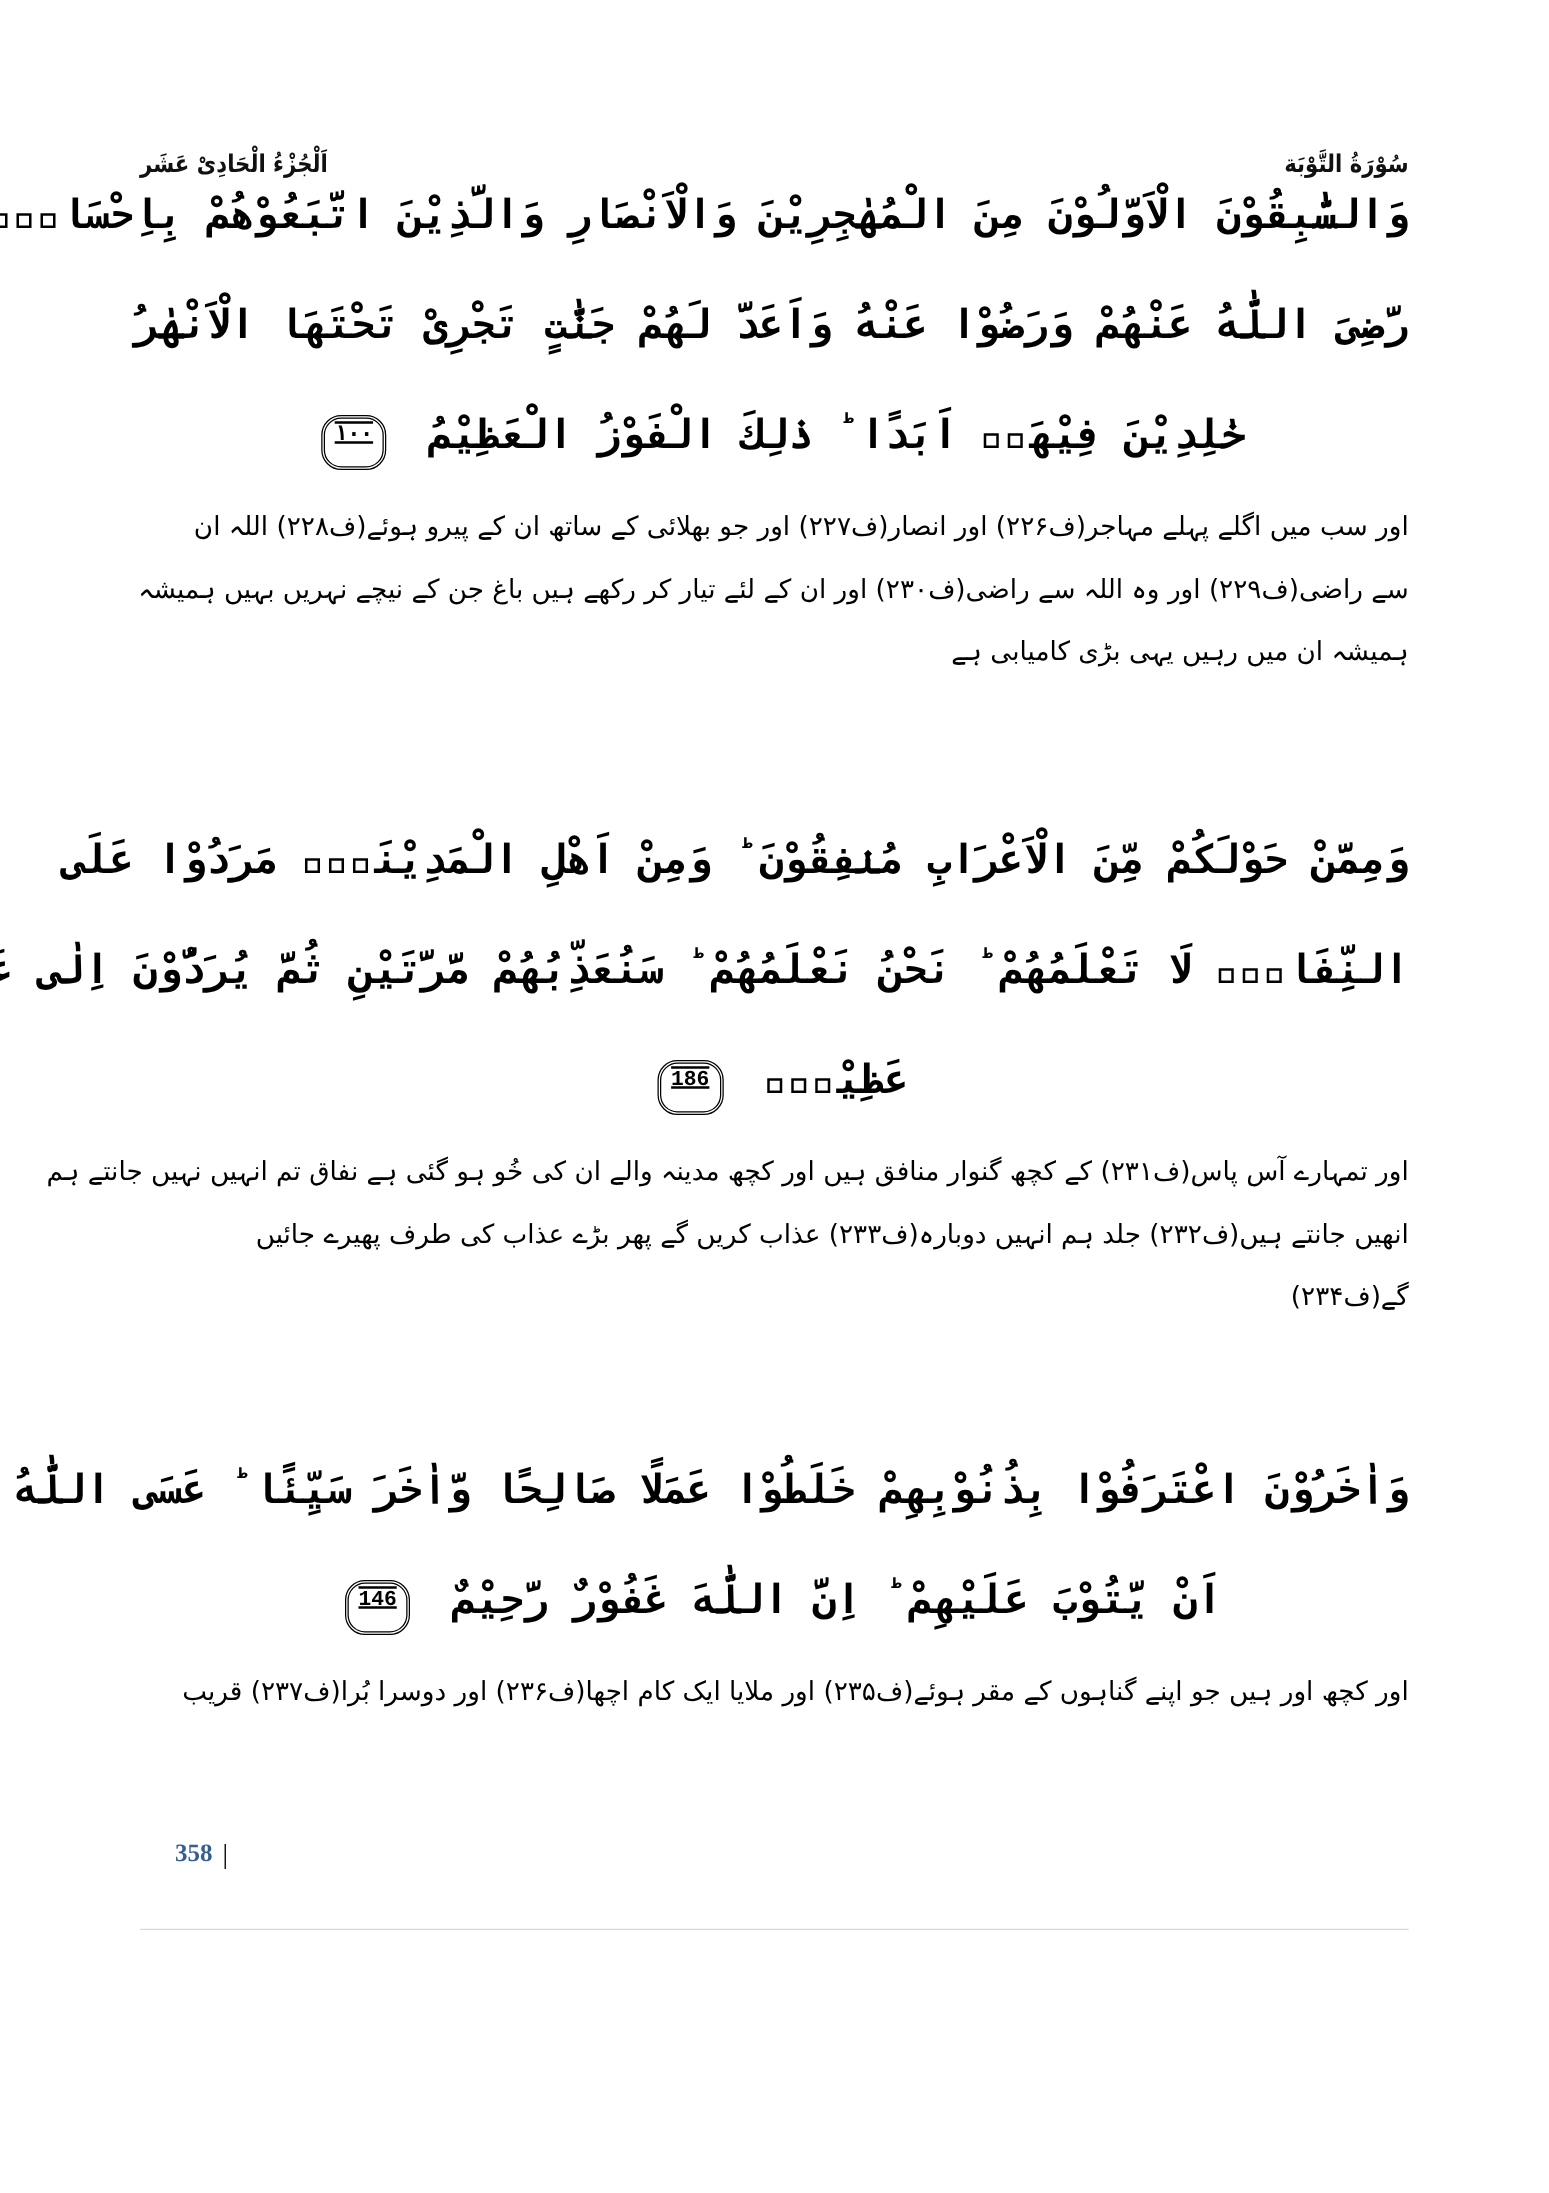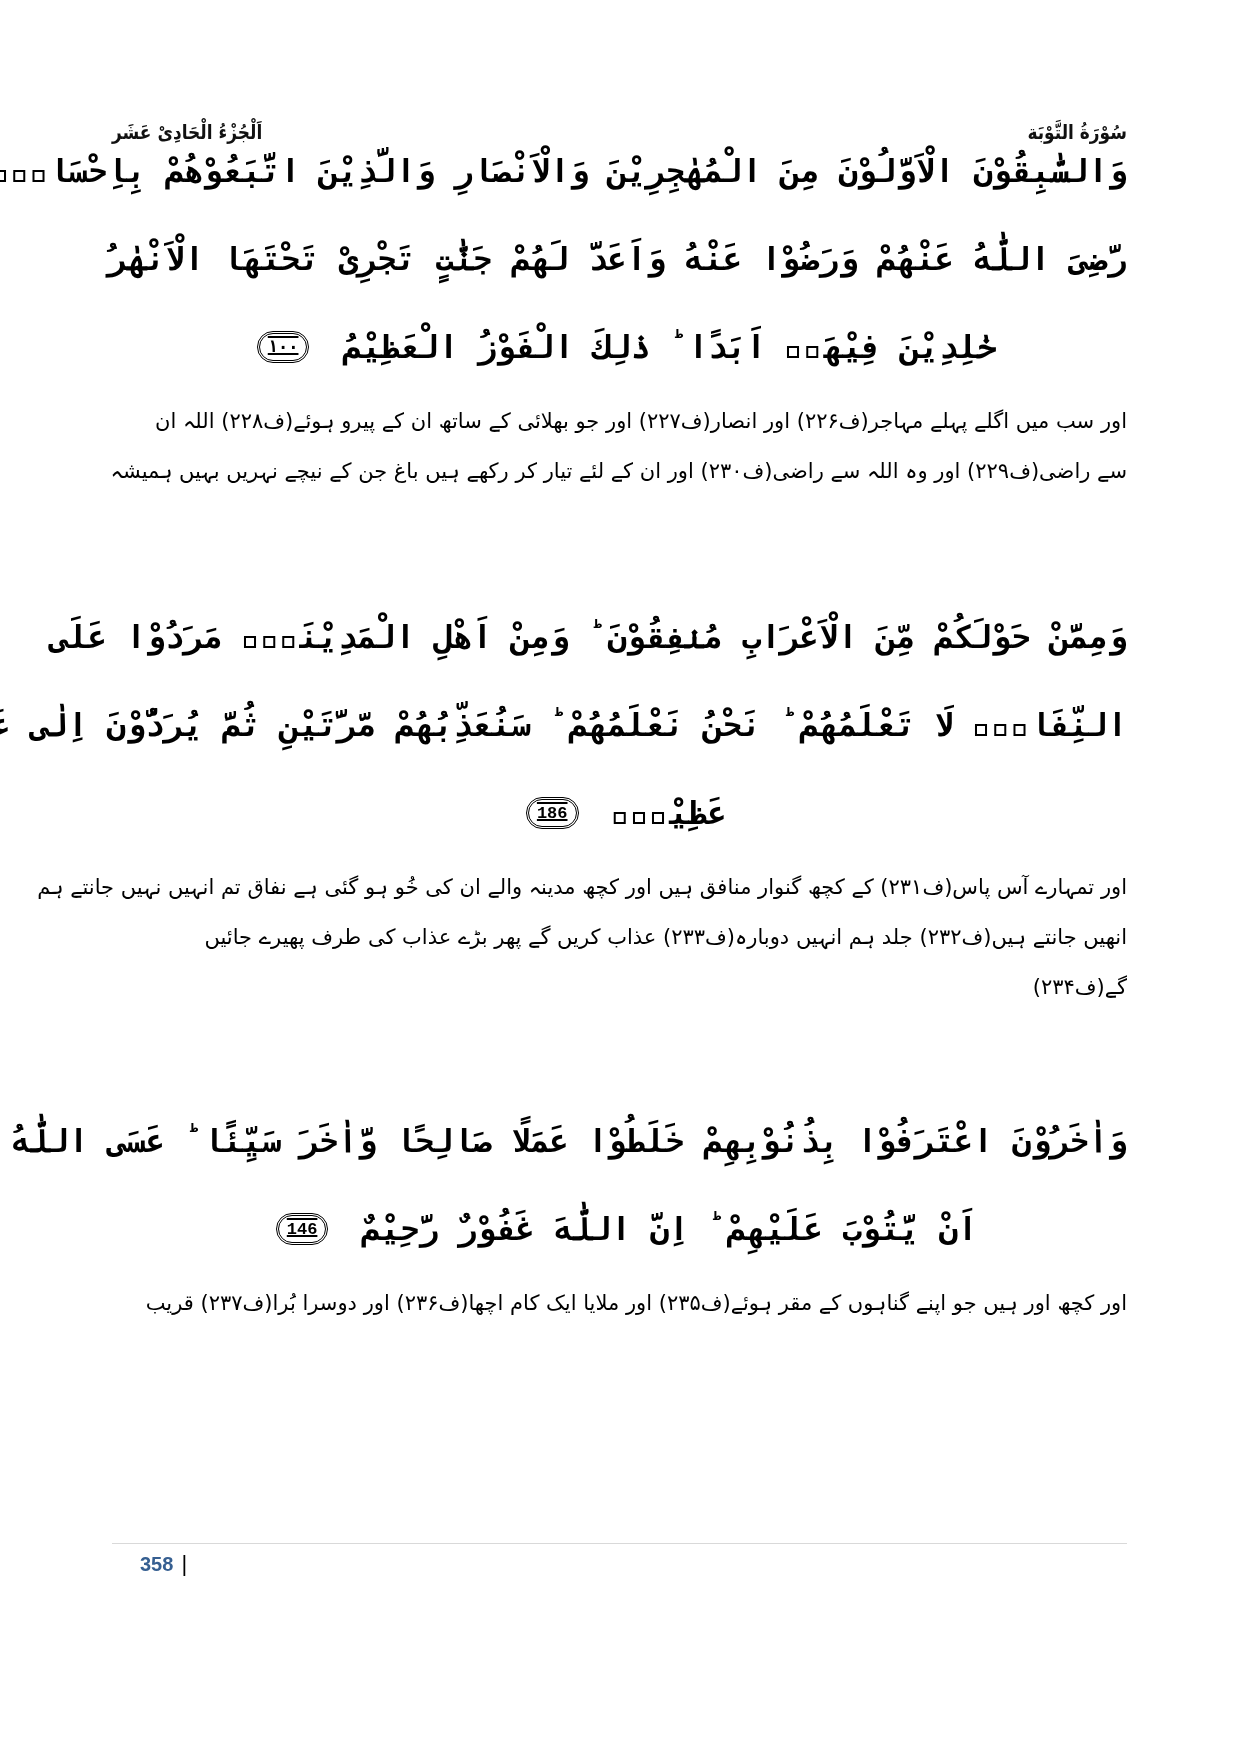--- a/index.html
+++ b/index.html
@@ -47,21 +47,21 @@
     white-space: nowrap;
     font-family: Liberation Mono, monospace;
   }
   .medallion {
     display: inline-block;
     font-size: 17px;
     font-weight: bold;
     line-height: 1.25;
     border: 3px double #000000;
     border-radius: 16px;
-    padding: 3px 8px 2px 8px;
+    padding: 3px 8px 14px 8px;
     margin: 0 14px;
     vertical-align: 6px;
     text-decoration: overline underline;
     text-decoration-thickness: 2px;
   }
 
   
   .urdu-block { margin-top: 2px; }
   .urdu-line {
     text-align: right;
@@ -78,23 +78,23 @@
   .footer-rule {
     position: absolute;
     left: 112px;
     right: 112px;
     top: 1543px;
     border-top: 1px solid #d9d9d9;
   }
   .footer {
     position: absolute;
     left: 140px;
-    top: 1551px;
+    top: 1470px;
     direction: ltr;
-    font-family: Liberation Sans, sans-serif;
+    font-family: Liberation Serif, serif;
     font-size: 20px;
     font-weight: bold;
     color: #365f91;
     display: flex;
     align-items: center;
     gap: 8px;
   }
   .footer .divider {
     color: #000000;
     font-weight: normal;
@@ -116,20 +116,21 @@
       <div class="arabic-line">وَالسّٰبِقُوْنَ الْاَوَّلُوْنَ مِنَ الْمُهٰجِرِیْنَ وَالْاَنْصَارِ وَالَّذِیْنَ اتَّبَعُوْهُمْ بِاِحْسَانٍۙ</div>
       <div class="arabic-line">رَّضِیَ اللّٰهُ عَنْهُمْ وَرَضُوْا عَنْهُ وَاَعَدَّ لَهُمْ جَنّٰتٍ تَجْرِیْ تَحْتَهَا الْاَنْهٰرُ</div>
       <div class="arabic-line">
         <span>خٰلِدِیْنَ فِیْهَاۤ اَبَدًاؕ ذٰلِكَ الْفَوْزُ الْعَظِیْمُ</span>
         <span class="medallion">۱۰۰</span>
       </div>
     </div>
     <div class="urdu-block">
       <div class="urdu-line">اور سب میں اگلے پہلے مہاجر(ف۲۲۶) اور انصار(ف۲۲۷) اور جو بھلائی کے ساتھ ان کے پیرو ہوئے(ف۲۲۸) اللہ ان</div>
       <div class="urdu-line">سے راضی(ف۲۲۹) اور وہ اللہ سے راضی(ف۲۳۰) اور ان کے لئے تیار کر رکھے ہیں باغ جن کے نیچے نہریں بہیں ہمیشہ</div>
+      <div class="urdu-line last">ہمیشہ ان میں رہیں یہی بڑی کامیابی ہے</div>
     </div>
 
     <div class="gap-lg"></div>
 
     <div class="arabic-block">
       <div class="arabic-line">وَمِمَّنْ حَوْلَكُمْ مِّنَ الْاَعْرَابِ مُنٰفِقُوْنَؕ وَمِنْ اَهْلِ الْمَدِیْنَةِۛ مَرَدُوْا عَلَی</div>
       <div class="arabic-line">النِّفَاقِ۫ لَا تَعْلَمُهُمْؕ نَحْنُ نَعْلَمُهُمْؕ سَنُعَذِّبُهُمْ مَّرَّتَیْنِ ثُمَّ یُرَدُّوْنَ اِلٰی عَذَابٍ</div>
       <div class="arabic-line">
         <span>عَظِیْمٍۚ</span>
         <span class="medallion">186</span>

